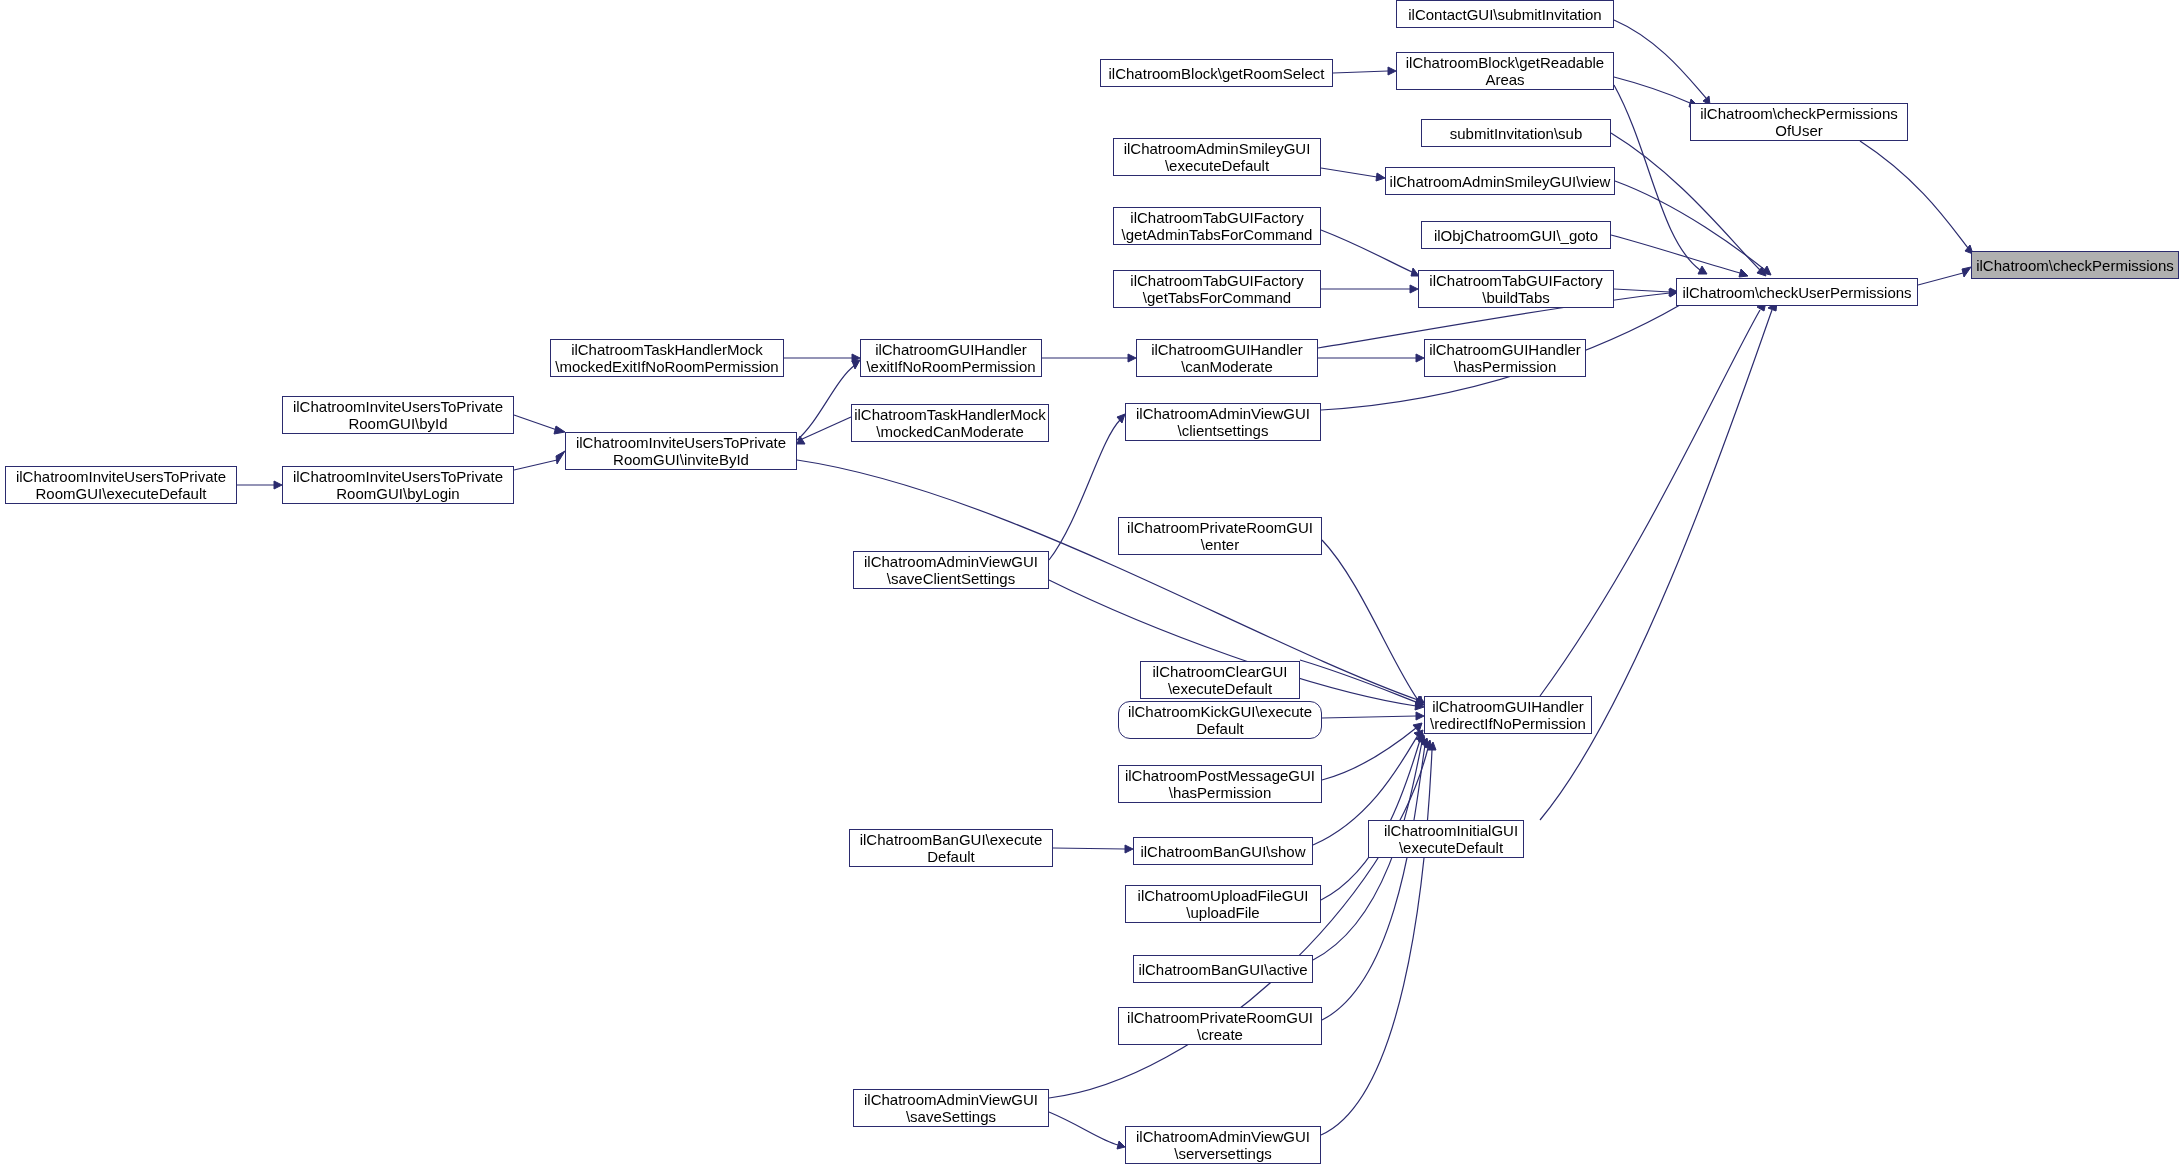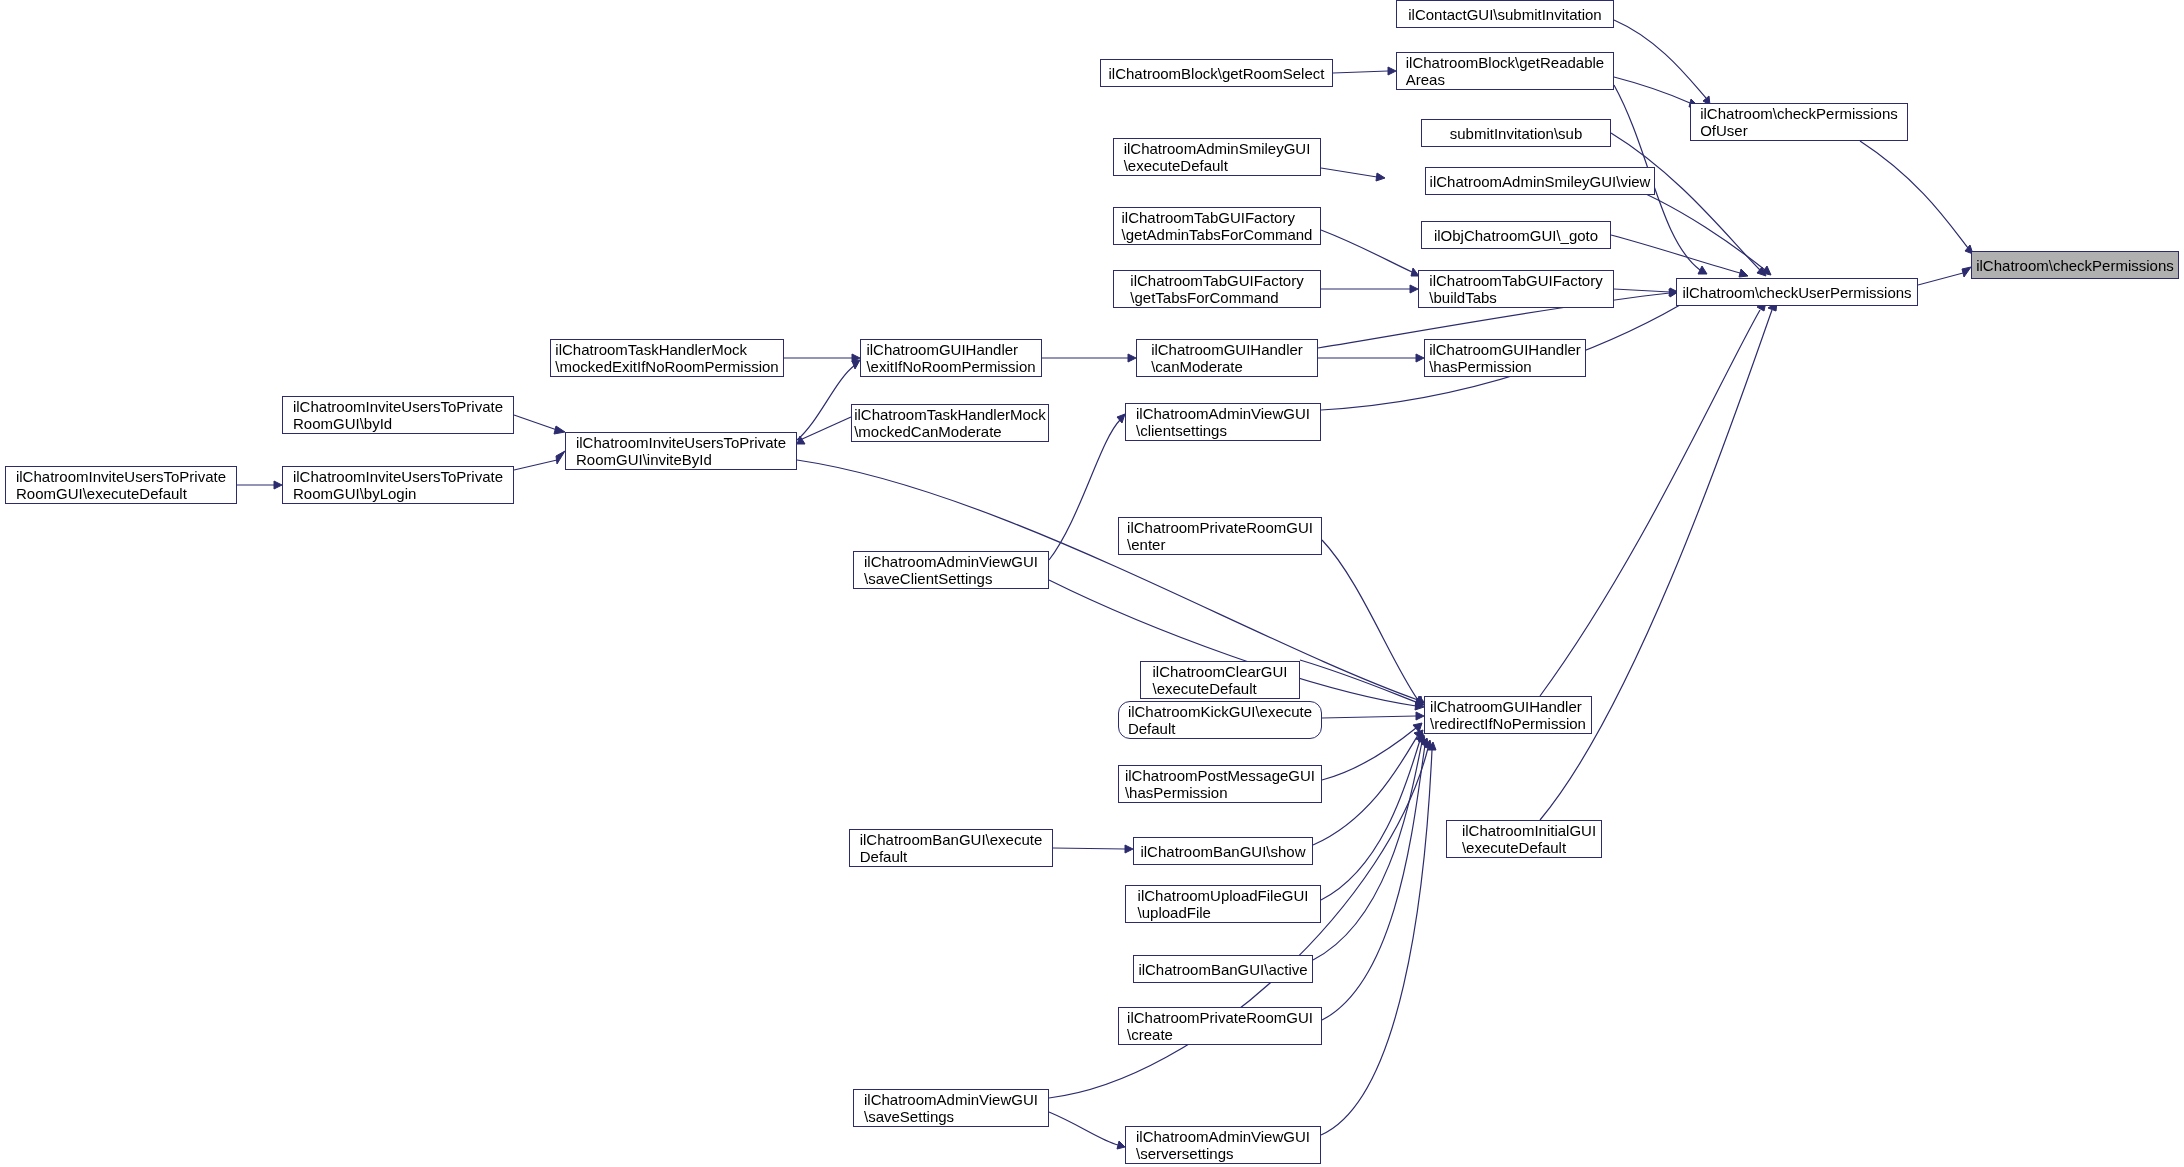--- a/index.html
+++ b/index.html
@@ -9,21 +9,21 @@
     position:absolute;
     box-sizing:border-box;
     border:1px solid #2b2b6e;
     background:#ffffff;
     color:#000000;
     font-size:15px;
     line-height:17px;
     display:flex;
     align-items:center;
     justify-content:center;
-    text-align:left;
+    text-align:center;
     white-space:pre-line;
     padding:1px 3px;
   }
   .node.highlight{background:#b0b0b0;}
   svg#edges{position:absolute;left:0;top:0;width:2184px;height:1167px;pointer-events:none;}
   svg#edges path{fill:none;stroke:#2b2b6e;stroke-width:1.2;}
   svg#edges polygon{fill:#2b2b6e;stroke:#2b2b6e;}
 </style>
 </head>
 <body>
@@ -173,21 +173,21 @@
   <div class="node" style="left:1100px;top:59px;width:233px;height:28px;">ilChatroomBlock\getRoomSelect</div>
   <div class="node" style="left:1396px;top:52px;width:218px;height:38px;">ilChatroomBlock\getReadable
 Areas</div>
   <div class="node" style="left:1396px;top:0px;width:218px;height:28px;">ilContactGUI\submitInvitation</div>
   <div class="node" style="left:1690px;top:103px;width:218px;height:38px;">ilChatroom\checkPermissions
 OfUser</div>
   <div class="node highlight" style="left:1971px;top:251px;width:208px;height:28px;">ilChatroom\checkPermissions</div>
   <div class="node" style="left:1421px;top:119px;width:190px;height:28px;">submitInvitation\sub</div>
   <div class="node" style="left:1113px;top:138px;width:208px;height:38px;">ilChatroomAdminSmileyGUI
 \executeDefault</div>
-  <div class="node" style="left:1385px;top:167px;width:230px;height:28px;margin-left:40px;">ilChatroomAdminSmileyGUI\view</div>
+  <div class="node" style="left:1385px;top:167px;width:230px;height:28px;">ilChatroomAdminSmileyGUI\view</div>
   <div class="node" style="left:1421px;top:221px;width:190px;height:28px;">ilObjChatroomGUI\_goto</div>
   <div class="node" style="left:1113px;top:207px;width:208px;height:38px;">ilChatroomTabGUIFactory
 \getAdminTabsForCommand</div>
   <div class="node" style="left:1113px;top:270px;width:208px;height:38px;">ilChatroomTabGUIFactory
 \getTabsForCommand</div>
   <div class="node" style="left:1418px;top:270px;width:196px;height:38px;">ilChatroomTabGUIFactory
 \buildTabs</div>
   <div class="node" style="left:1676px;top:278px;width:242px;height:28px;">ilChatroom\checkUserPermissions</div>
   <div class="node" style="left:1125px;top:403px;width:196px;height:38px;">ilChatroomAdminViewGUI
 \clientsettings</div>
@@ -208,15 +208,15 @@
 \uploadFile</div>
   <div class="node" style="left:1133px;top:955px;width:180px;height:28px;">ilChatroomBanGUI\active</div>
   <div class="node" style="left:1118px;top:1007px;width:204px;height:38px;">ilChatroomPrivateRoomGUI
 \create</div>
   <div class="node" style="left:853px;top:1089px;width:196px;height:38px;">ilChatroomAdminViewGUI
 \saveSettings</div>
   <div class="node" style="left:1125px;top:1126px;width:196px;height:38px;">ilChatroomAdminViewGUI
 \serversettings</div>
   <div class="node" style="left:1424px;top:696px;width:168px;height:38px;">ilChatroomGUIHandler
 \redirectIfNoPermission</div>
-  <div class="node" style="left:1446px;top:820px;width:156px;height:38px;padding-left:13px;">ilChatroomInitialGUI
+  <div class="node" style="left:1368px;top:820px;width:156px;height:38px;padding-left:13px;">ilChatroomInitialGUI
 \executeDefault</div>
 </div>
 
 </body></html>

